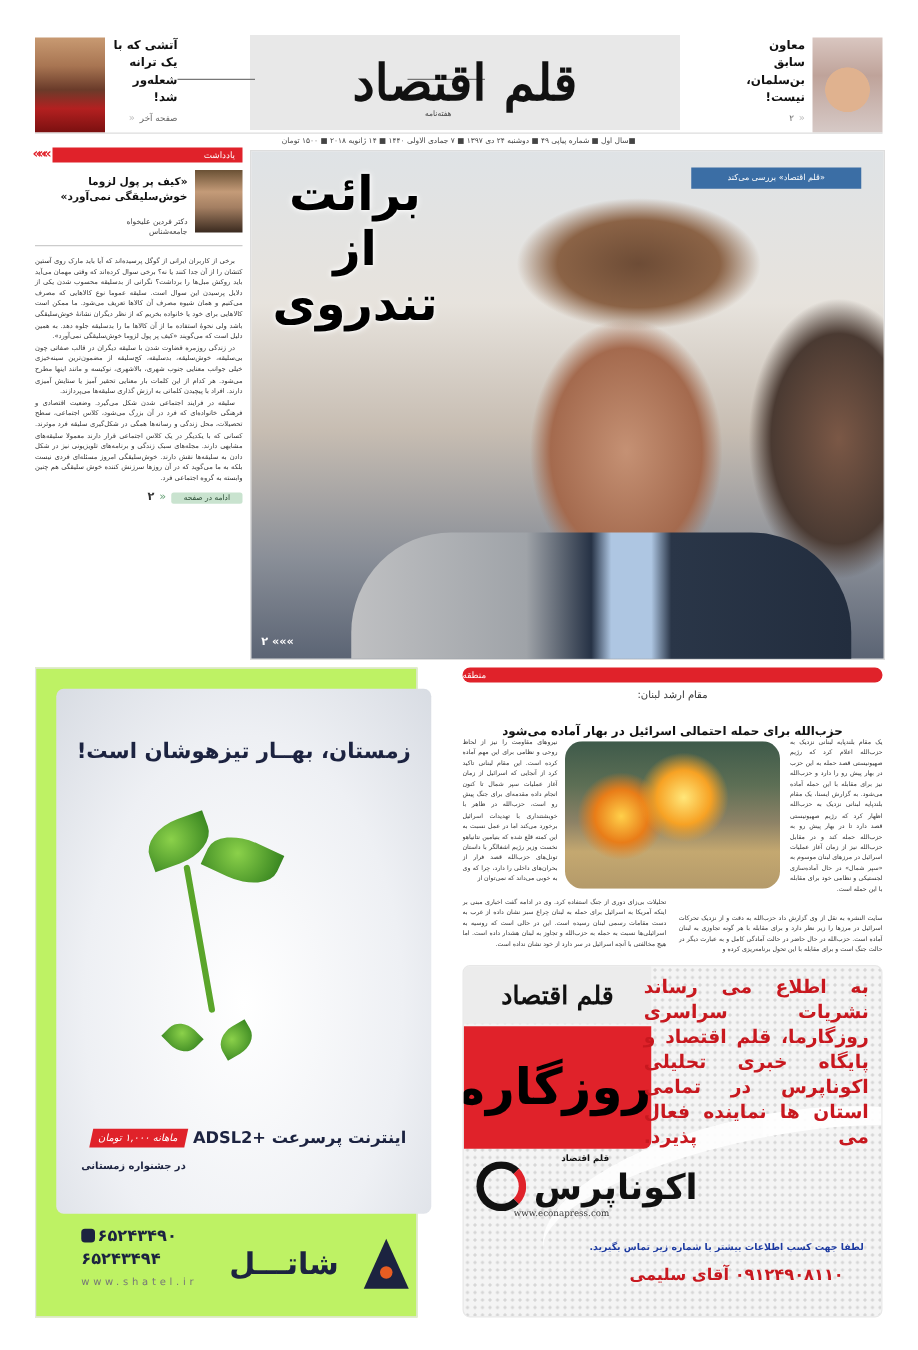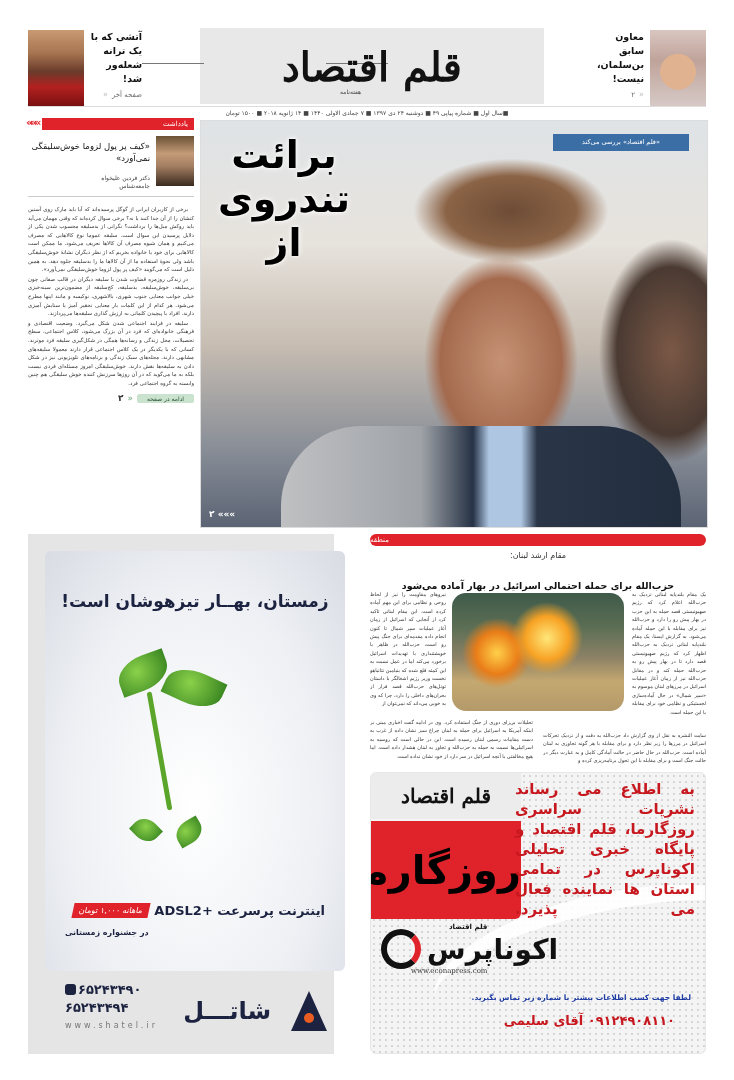--- a/index.html
+++ b/index.html
@@ -27,21 +27,21 @@
 
   .dateline { position: absolute; left: 28px; top: 106px; width: 678px; border-top: 1px solid #ddd; padding-top: 2px; text-align: center; font-size: 6px; color: #444; }
 
   
   .leftcol { position: absolute; left: 28px; top: 118px; width: 166px; height: 410px; }
   .section-bar { height: 12px; background: #e0222a; color: #fff; font-size: 7px; line-height: 12px; padding-right: 6px; margin-left: 14px; position: relative; }
   .section-chev { position: absolute; left: -16px; top: -1px; color: #e0222a; font-size: 11px; font-weight: bold; letter-spacing: -3px; direction: ltr; }
   .author-block { display: flex; gap: 6px; margin-top: 6px; padding-bottom: 6px; border-bottom: 1px solid #ccc; }
   .author-photo { width: 38px; height: 50px; flex: none; background: linear-gradient(180deg,#6a5135 0%,#c49b78 35%,#a47f62 60%,#3a2a1f 100%); }
   .author-meta { flex: 1; }
-  .op-title { font-size: 8.5px; font-weight: normal; line-height: 12px; color: #111; margin-top: 4px; }
+  .op-title { font-size: 8.5px; font-weight: bold; line-height: 12px; color: #111; margin-top: 4px; }
   .op-author { font-size: 6px; color: #444; margin-top: 10px; line-height: 8px; }
   .op-body { margin-top: 8px; font-size: 5.4px; line-height: 8.6px; color: #333; text-align: justify; }
   .op-body p { margin-bottom: 1px; text-indent: 6px; }
   .continue { display: flex; align-items: center; gap: 4px; margin-top: 6px; direction: rtl; }
   .continue-pill { background: #c9e3cf; color: #2a4a33; font-size: 6px; padding: 1px 10px; border-radius: 2px; }
   .continue-chev { color: #6aa47a; font-size: 9px; }
   .continue-num { font-size: 9px; font-weight: bold; color: #333; }
 
   
   .hero { position: absolute; left: 200px; top: 120px; width: 508px; height: 408px; overflow: hidden;
@@ -50,21 +50,21 @@
       radial-gradient(ellipse 130px 70px at 310px 90px, #6d4c36 0%, #8b6346 50%, transparent 75%),
       radial-gradient(ellipse 90px 140px at 470px 230px, #7b5846 0%, #4a3a32 60%, transparent 80%),
       linear-gradient(180deg, #dfe3e6 0%, #e7e3dd 30%, #c7bdb2 55%, #8a8f98 80%, #5b6474 100%);
     border: 1px solid #ddd; }
   .hero-suit { position: absolute; left: 80px; top: 305px; width: 400px; height: 110px; background: linear-gradient(90deg,#bfc0c2 0%,#9fa3a8 35%,#263245 48%,#aec6e2 52%,#aec6e2 60%,#2a3648 64%,#222d3e 100%); border-radius: 80px 80px 0 0; }
   .hero-headline { position: absolute; left: 8px; top: 12px; width: 150px; text-align: center; font-family: "DejaVu Sans", sans-serif; font-weight: bold; color: #000; font-size: 38px; line-height: 44px; text-shadow: 0 0 3px #fff, 0 0 6px #fff; }
   .hero-kicker { position: absolute; right: 18px; top: 13px; width: 136px; height: 17px; background: #3b6ea5; color: #fff; font-size: 6.5px; line-height: 17px; text-align: center; }
   .hero-ref { position: absolute; left: 8px; bottom: 8px; color: #fff; font-size: 9px; font-weight: bold; direction: ltr; }
 
   
-  .ad-shatel { position: absolute; left: 28px; top: 534px; width: 306px; height: 520px; border: 1px solid #e4e4e4; background: #e5e5e5; text-decoration: underline; }
+  .ad-shatel { position: absolute; left: 28px; top: 534px; width: 306px; height: 520px; border: 1px solid #e4e4e4; background: #bef264; text-decoration: underline; }
   .ad-shatel-visual { position: absolute; left: 16px; top: 16px; width: 300px; height: 420px; border-radius: 6px;
     background: radial-gradient(ellipse at 50% 60%, #ffffff 0%, #eef0f4 60%, #d8dce3 100%); overflow: hidden; }
   .ad-headline { position: absolute; top: 40px; width: 100%; text-align: center; font-size: 17px; font-weight: bold; color: #1c2340; }
   .sprout-stem { position: absolute; left: 112px; top: 140px; width: 5px; height: 120px; border-radius: 3px; background: #5aa52a; transform: rotate(-10deg); }
   .leaf { position: absolute; background: radial-gradient(circle at 40% 40%, #8bd14a, #2f7d1c); border-radius: 60% 0 60% 0; }
   .leaf.a { left: 72px; top: 105px; width: 52px; height: 34px; transform: rotate(-20deg); }
   .leaf.b { left: 120px; top: 120px; width: 58px; height: 34px; transform: rotate(25deg); }
   .leaf.c { left: 88px; top: 268px; width: 26px; height: 22px; transform: rotate(45deg); }
   .leaf.d { left: 130px; top: 270px; width: 28px; height: 22px; transform: rotate(-30deg); }
   .ad-offer { position: absolute; right: 20px; top: 352px; display: flex; gap: 6px; align-items: center; direction: rtl; }
@@ -171,22 +171,22 @@
     <span class="continue-pill">ادامه در صفحه</span>
     <span class="continue-chev">«</span>
     <span class="continue-num">۲</span>
   </div>
 </aside>
 
 <section class="hero">
   <div class="hero-suit"></div>
   <div class="hero-headline">
     <div>برائت</div>
+    <div>از</div>
     <div>تندروی</div>
-    <div>از</div>
   </div>
   <div class="hero-kicker">«قلم اقتصاد» بررسی می‌کند</div>
   <div class="hero-ref">۲ «««</div>
 </section>
 
 <section class="ad-shatel">
   <div class="ad-shatel-visual">
     <div class="ad-headline">زمستان، بهــار تیزهوشان است!</div>
     <div class="sprout-stem"></div>
     <div class="leaf a"></div>

